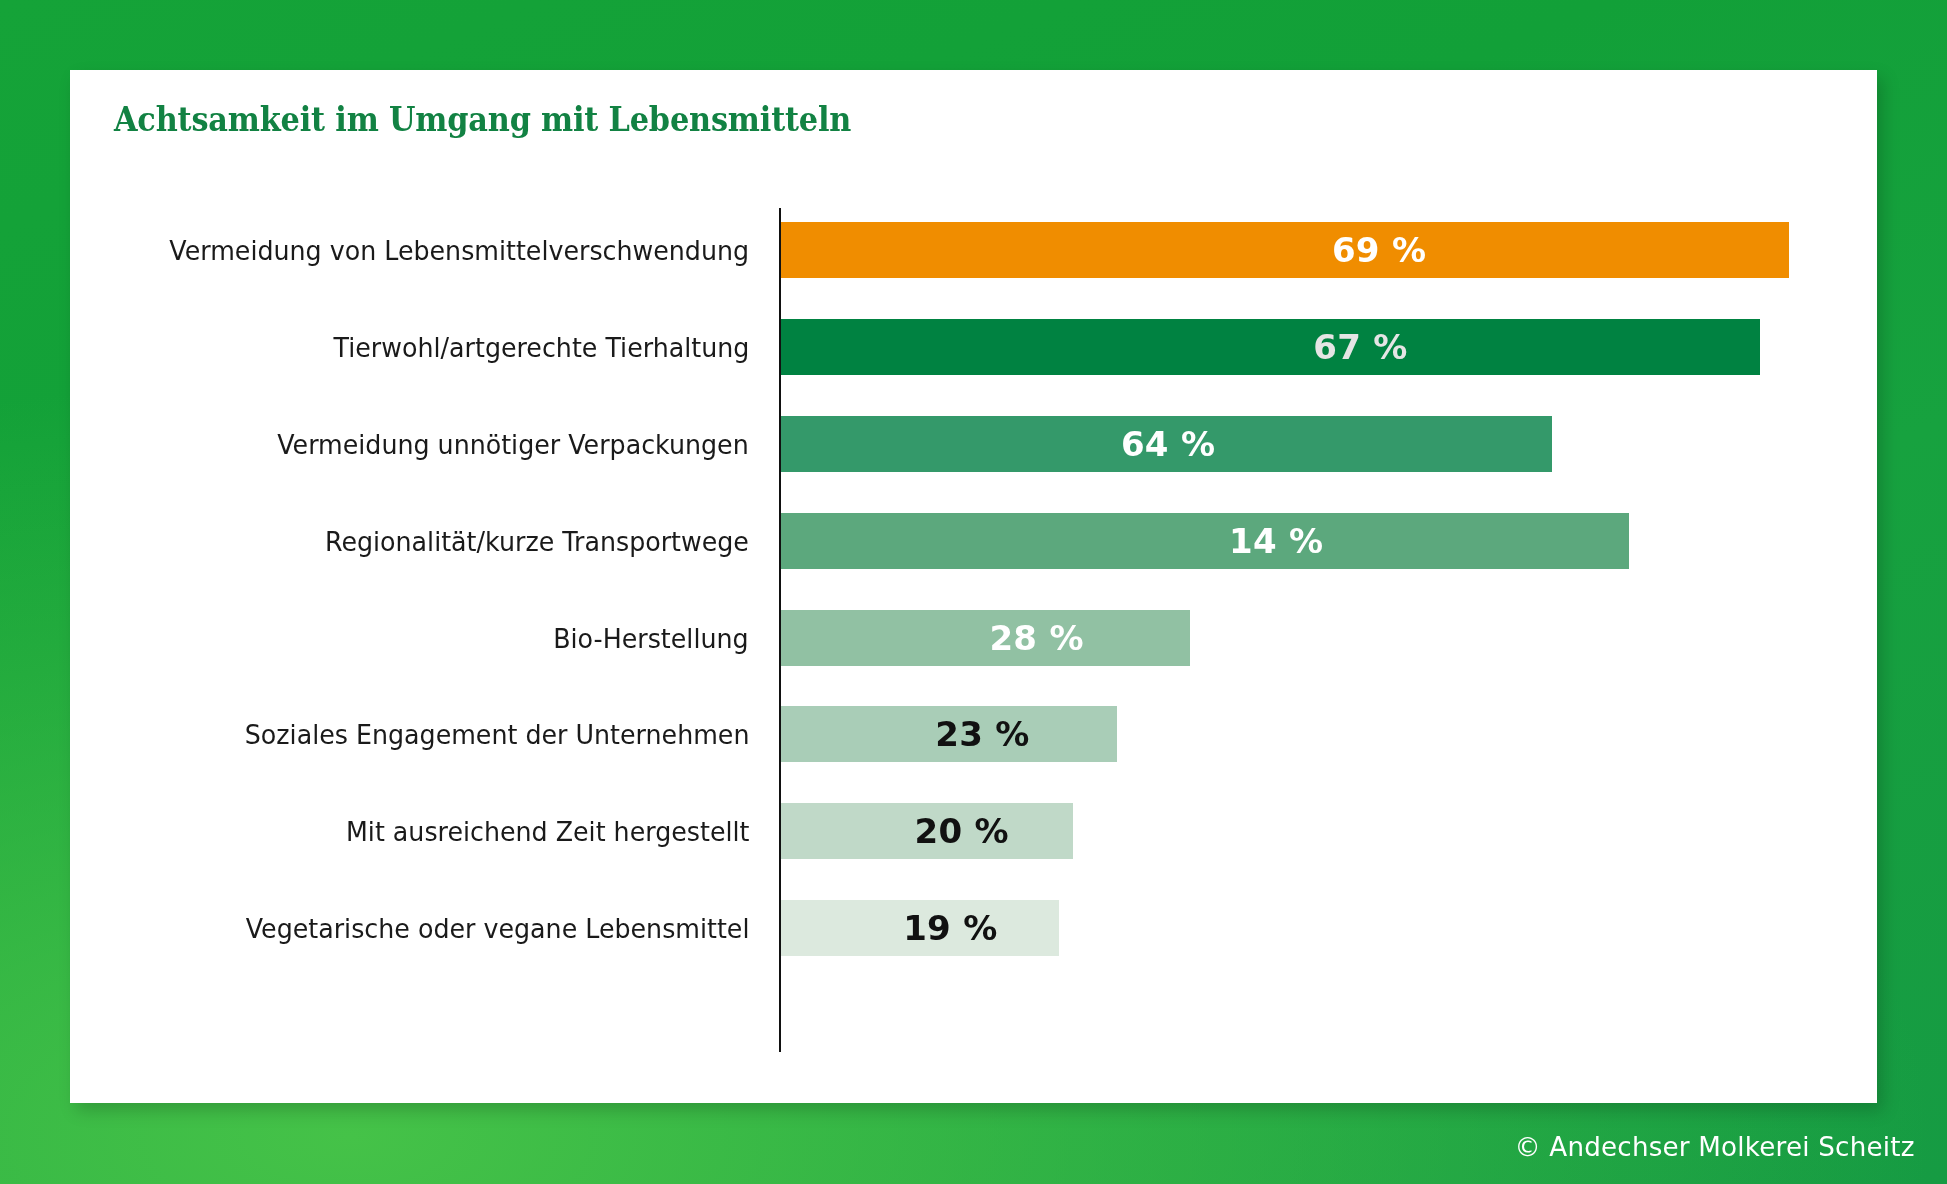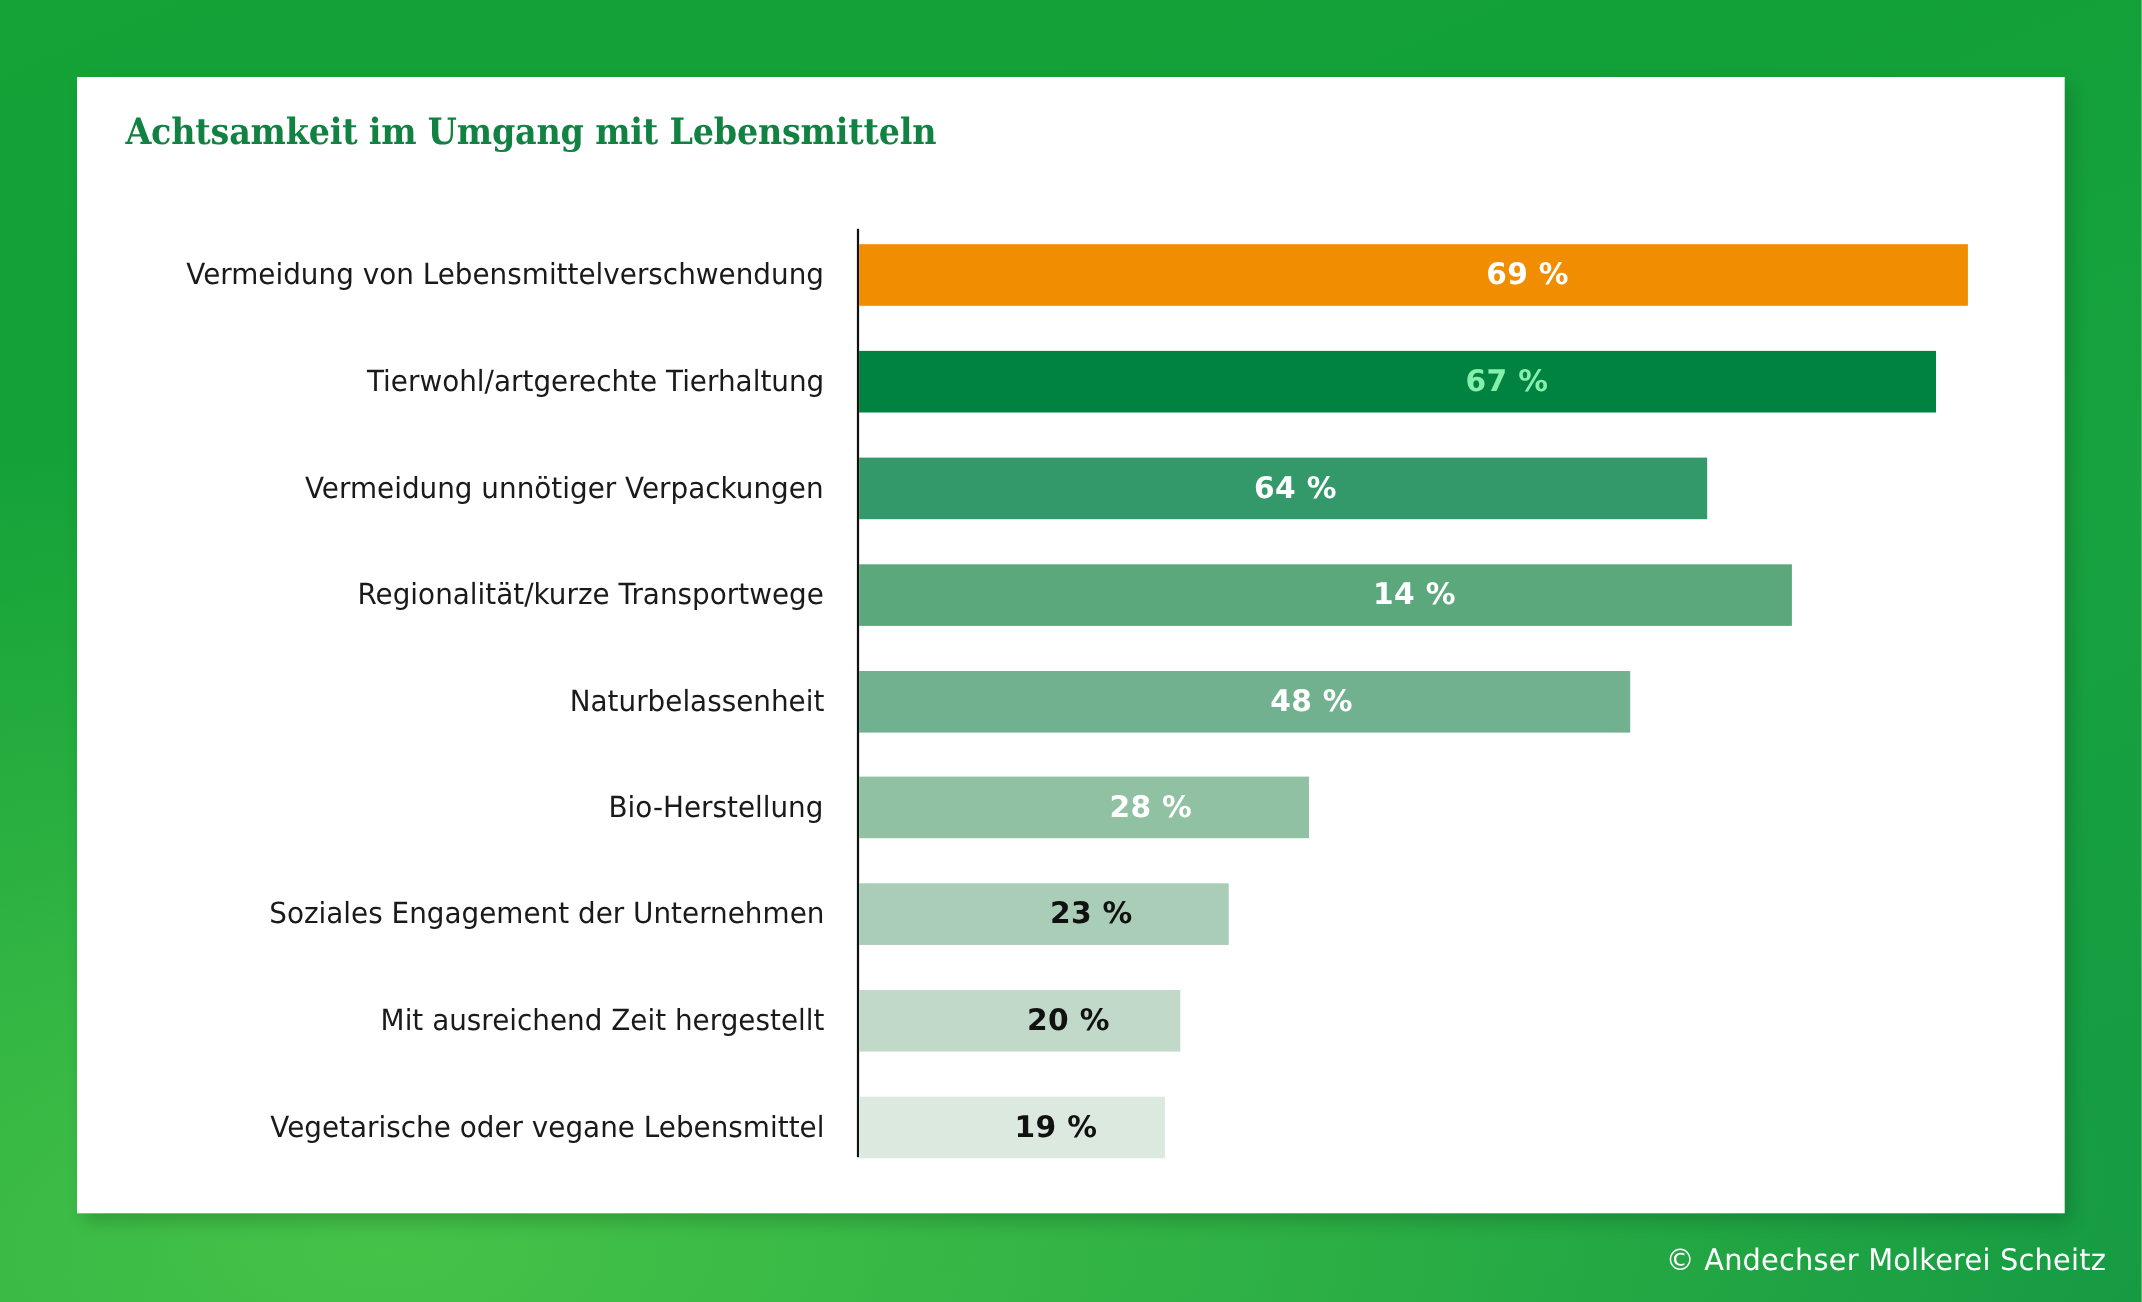--- a/index.html
+++ b/index.html
@@ -99,21 +99,21 @@
     position: relative;
     height: 100%;
     display: flex;
     align-items: center;
     justify-content: flex-end;
   }
 
   .bar-value {
     font-family: "DejaVu Sans", sans-serif;
     font-weight: bold;
-    font-size: 27px;
+    font-size: 34px;
     letter-spacing: 0.3px;
     padding-right: 0;
     white-space: nowrap;
     transform: scaleX(0.96);
   }
 
   
   .bar-value-wrap {
     position: absolute;
     top: 50%;
@@ -149,49 +149,41 @@
           <div class="bar-track">
             <div class="bar" style="width: 1008.32px; background: rgb(240, 141, 0);">
               <div class="bar-value-wrap" style="right: 362.995px;"><span class="bar-value" style="color: rgb(255, 255, 255);">69 %</span></div>
             </div>
           </div>
         </div>
         <div class="row">
           <div class="row-label">Tierwohl/artgerechte Tierhaltung</div>
           <div class="bar-track">
             <div class="bar" style="width: 979.093px; background: rgb(0, 130, 65);">
-              <div class="bar-value-wrap" style="right: 352.474px;"><span class="bar-value" style="color: #86efac;">67 %</span></div>
+              <div class="bar-value-wrap" style="right: 352.474px;"><span class="bar-value" style="color: #e5e5e5;">67 %</span></div>
             </div>
           </div>
         </div>
         <div class="row">
           <div class="row-label">Vermeidung unnötiger Verpackungen</div>
           <div class="bar-track">
             <div class="bar" style="width: 771px; background: rgb(52, 153, 106);">
               <div class="bar-value-wrap" style="right: 336.691px;"><span class="bar-value" style="color: rgb(255, 255, 255);">64 %</span></div>
             </div>
           </div>
         </div>
         <div class="row">
           <div class="row-label">Regionalität/kurze Transportwege</div>
           <div class="bar-track">
             <div class="bar" style="width: 847.573px; background: rgb(92, 168, 125);">
               <div class="bar-value-wrap" style="right: 305.126px;"><span class="bar-value" style="color: rgb(255, 255, 255);">14 %</span></div>
             </div>
           </div>
         </div>
         <div class="row">
-          <div class="row-label">Naturbelassenheit</div>
-          <div class="bar-track">
-            <div class="bar" style="width: 701.44px; background: rgb(113, 177, 143);">
-              <div class="bar-value-wrap" style="right: 252.518px;"><span class="bar-value" style="color: rgb(255, 255, 255);">48 %</span></div>
-            </div>
-          </div>
-        </div>
-        <div class="row">
           <div class="row-label">Bio-Herstellung</div>
           <div class="bar-track">
             <div class="bar" style="width: 409.173px; background: rgb(145, 193, 163);">
               <div class="bar-value-wrap" style="right: 106.385px;"><span class="bar-value" style="color: rgb(255, 255, 255);">28 %</span></div>
             </div>
           </div>
         </div>
         <div class="row">
           <div class="row-label">Soziales Engagement der Unternehmen</div>
           <div class="bar-track">

